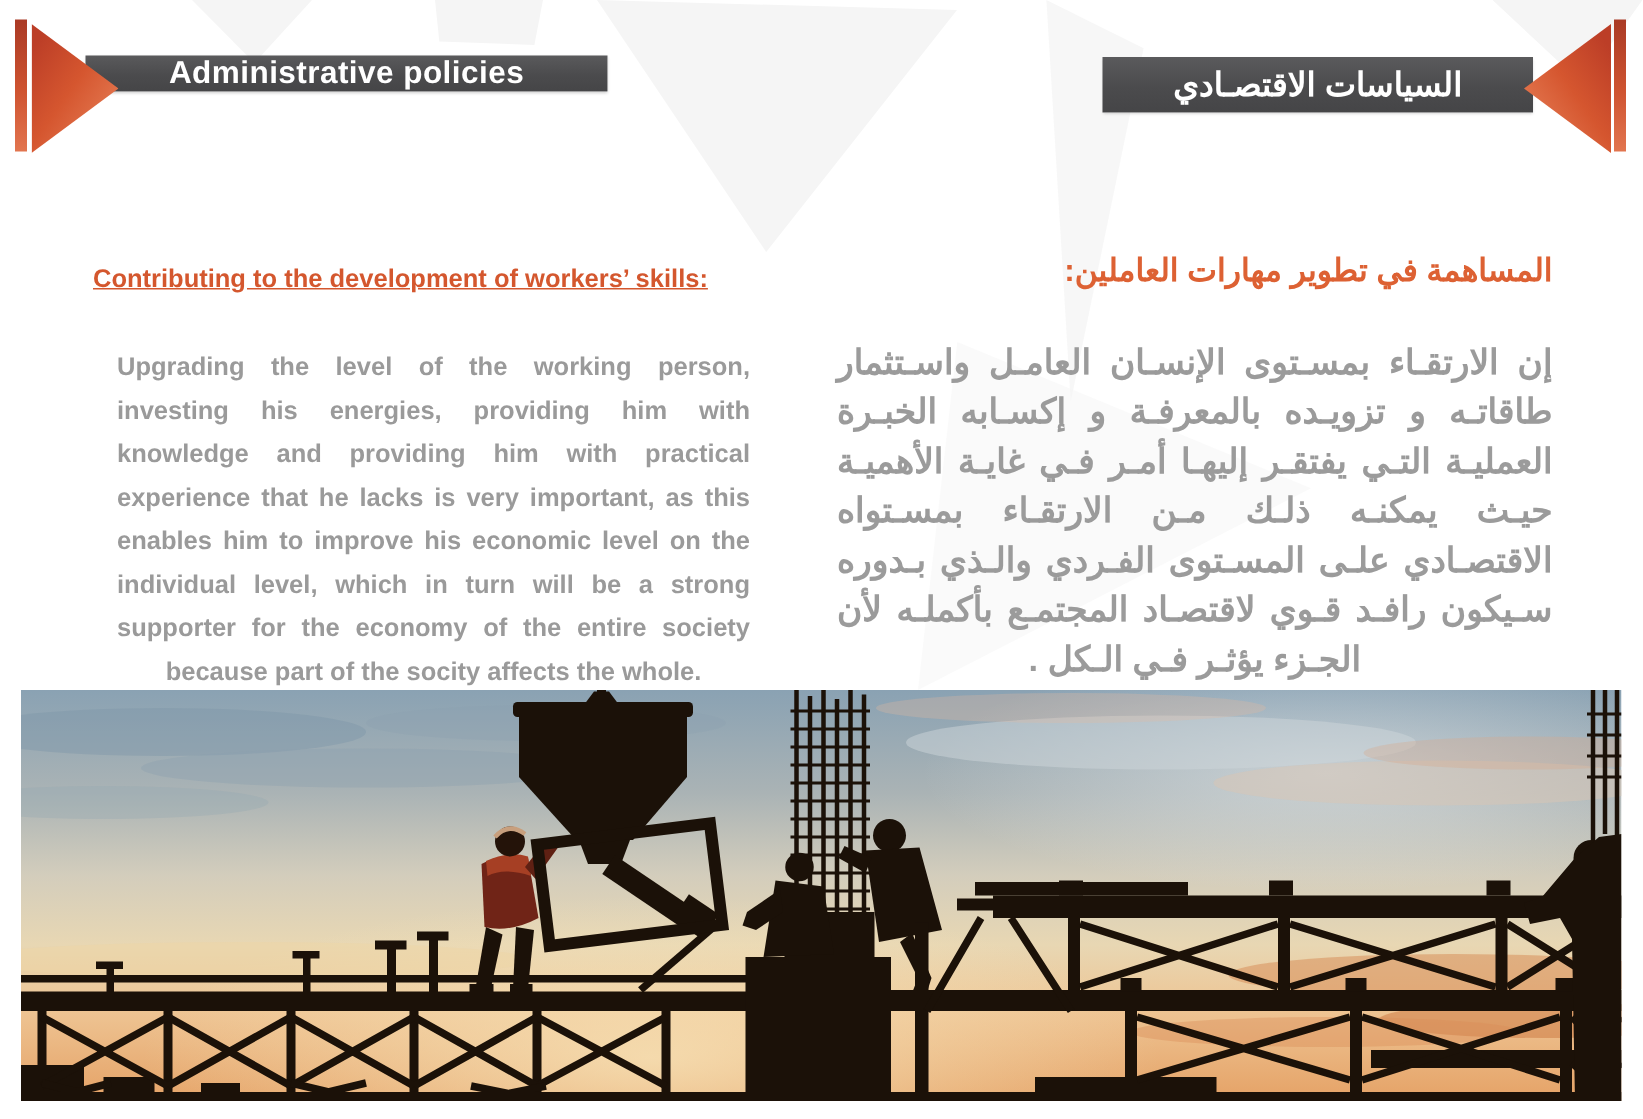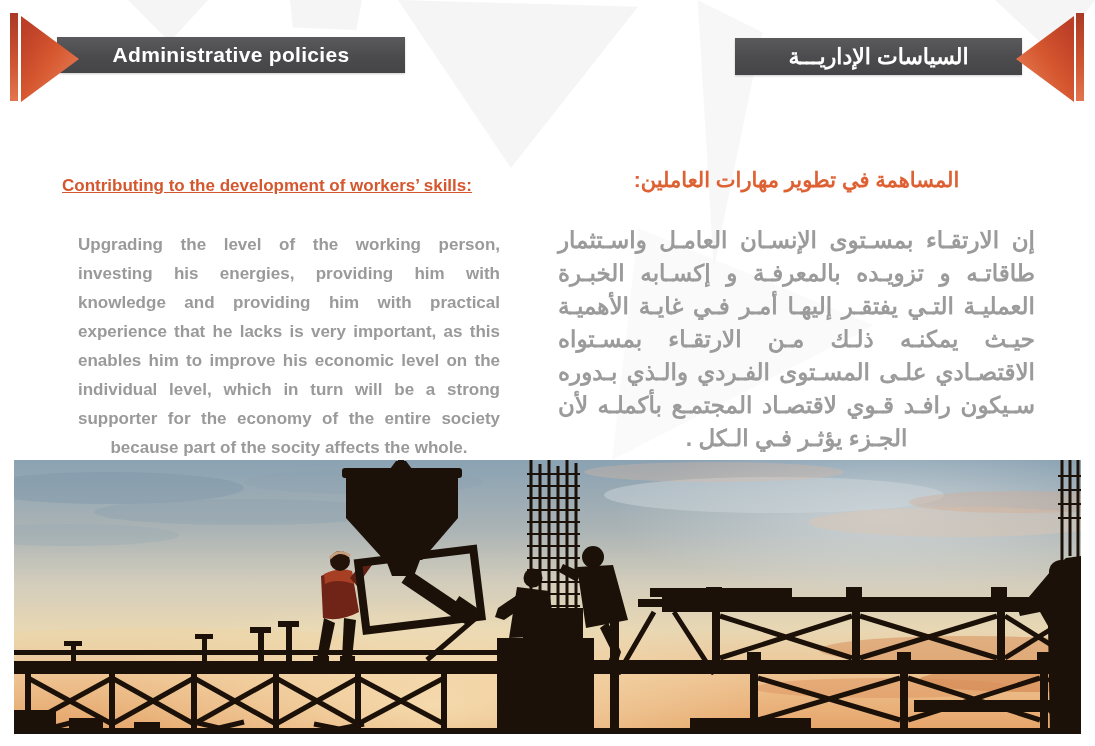--- a/index.html
+++ b/index.html
@@ -15,41 +15,41 @@
   .wm.d{left:694px;top:0;width:90px;height:268px;clip-path:polygon(4% 0,76% 12%,22% 100%);opacity:.8;}
   .wm.e{left:612px;top:228px;width:262px;height:232px;clip-path:polygon(10% 0,100% 42%,0 100%);opacity:.55;}
   .wm.f{left:995px;top:0;width:100px;height:56px;clip-path:polygon(0 0,100% 0,60% 100%);}
 
   
   .banner{
     position:absolute;display:flex;align-items:center;justify-content:center;
     background:linear-gradient(180deg,#5a5a5c 0%,#4b4b4d 55%,#454547 100%);
     color:#fff;font-weight:bold;box-shadow:0 1px 2px rgba(0,0,0,.2);
   }
-  .banner.en{left:57px;top:37px;width:348px;height:36px;font-size:21px;letter-spacing:.3px;}
+  .banner.en{left:57px;top:37px;width:348px;height:24px;font-size:21px;letter-spacing:.3px;}
   .banner.ar{left:735px;top:38px;width:287px;height:37px;font-size:22px;direction:rtl;}
 
   
   .arrow-bar{position:absolute;width:8px;height:88px;top:13px;
     background:linear-gradient(180deg,#aa3a25 0%,#cf5431 55%,#e2754f 100%);}
   .arrow-bar.l{left:10px;}
   .arrow-bar.r{left:1076px;}
   .arrow-tri{position:absolute;width:58px;height:86px;top:16px;}
   .arrow-tri.l{left:21px;clip-path:polygon(0 0,100% 50%,0 100%);
     background:linear-gradient(125deg,#bc3e27 10%,#d5562f 48%,#e67e56 90%);}
   .arrow-tri.r{left:1016px;clip-path:polygon(100% 0,0 50%,100% 100%);
     background:linear-gradient(235deg,#bc3e27 10%,#d5562f 48%,#e67e56 90%);}
 
   
   .col-en{position:absolute;left:62px;top:176px;width:454px;}
   .col-en h2{margin:0 0 34px 0;font-size:17px;font-weight:bold;color:#d4572e;text-decoration:underline;}
   .col-en p{margin:16px;font-size:17px;font-weight:bold;color:#9a9a9a;
     line-height:29px;text-align:justify;text-align-last:center;}
   .col-ar{position:absolute;left:558px;top:168px;width:477px;direction:rtl;}
-  .col-ar h2{margin:0 0 32px 0;font-size:21px;font-weight:bold;color:#dd6133;text-align:center;}
+  .col-ar h2{margin:0 0 32px 0;font-size:21px;font-weight:bold;color:#dd6133;text-align:right;}
   .col-ar p{margin:0;font-size:23px;font-weight:bold;color:#9b9b9b;
     line-height:33px;text-align:justify;text-align-last:center;}
 
   
   figure.photo{position:absolute;left:14px;top:460px;width:1067px;height:274px;margin:0;}
   figure.photo svg{display:block;width:100%;height:100%;}
 </style>
 </head>
 <body>
 
@@ -62,21 +62,21 @@
   <div class="wm e"></div>
   <div class="wm f"></div>
 
   <div class="banner en">
     <span>Administrative policies</span>
   </div>
   <div class="arrow-bar l"></div>
   <div class="arrow-tri l"></div>
 
   <div class="banner ar">
-    <span>السياسات الإداريـــة</span>
+    <span>السياسات الاقتصـادي</span>
   </div>
   <div class="arrow-bar r"></div>
   <div class="arrow-tri r"></div>
 
   <section class="col-en">
     <h2>Contributing to the development of workers’ skills:</h2>
     <p>Upgrading the level of the working person, investing his energies, providing him with knowledge and providing him with practical experience that he lacks is very important, as this enables him to improve his economic level on the individual level, which in turn will be a strong supporter for the economy of the entire society because  part of the socity affects the whole.</p>
   </section>
 
   <section class="col-ar">

